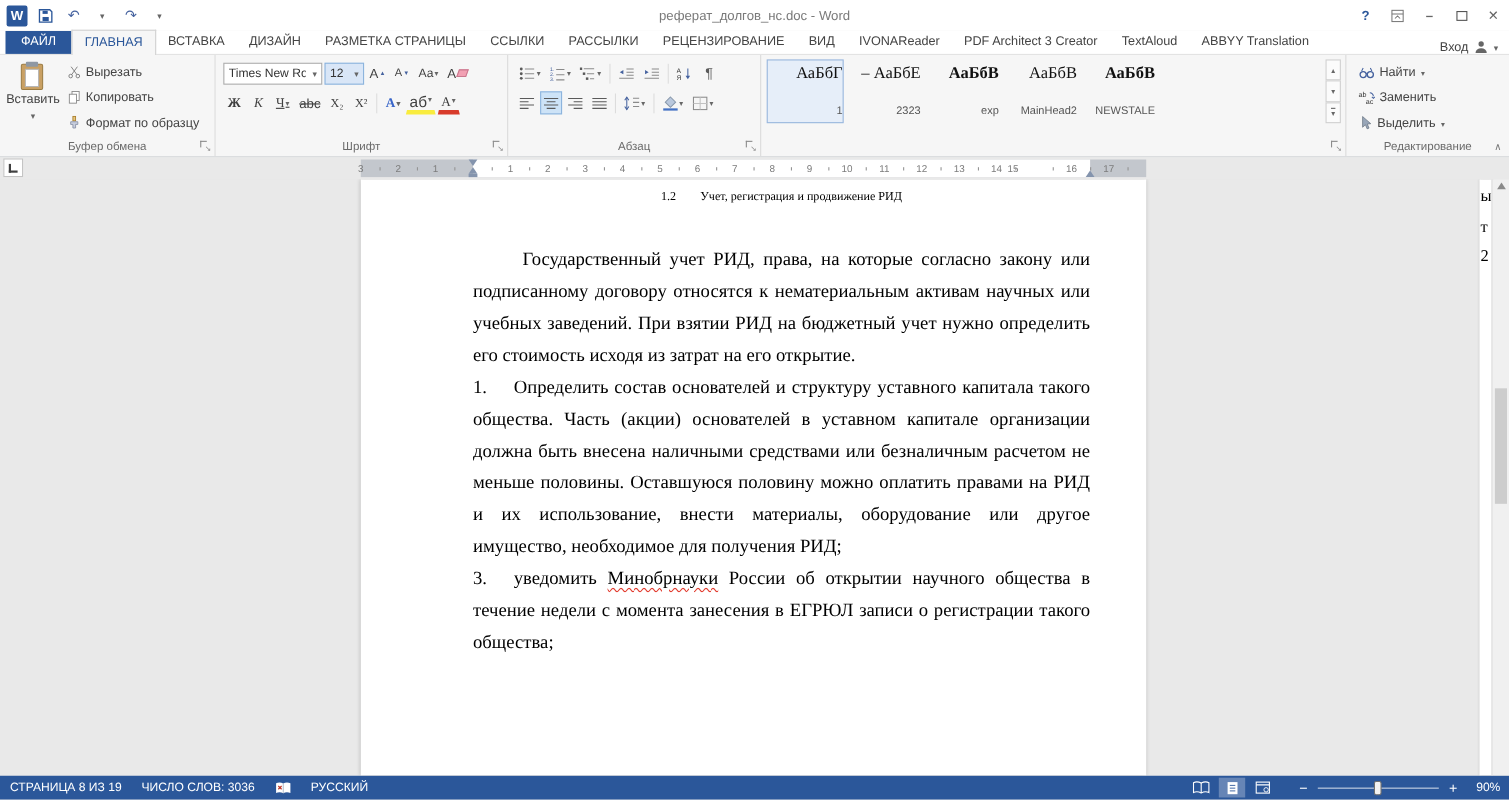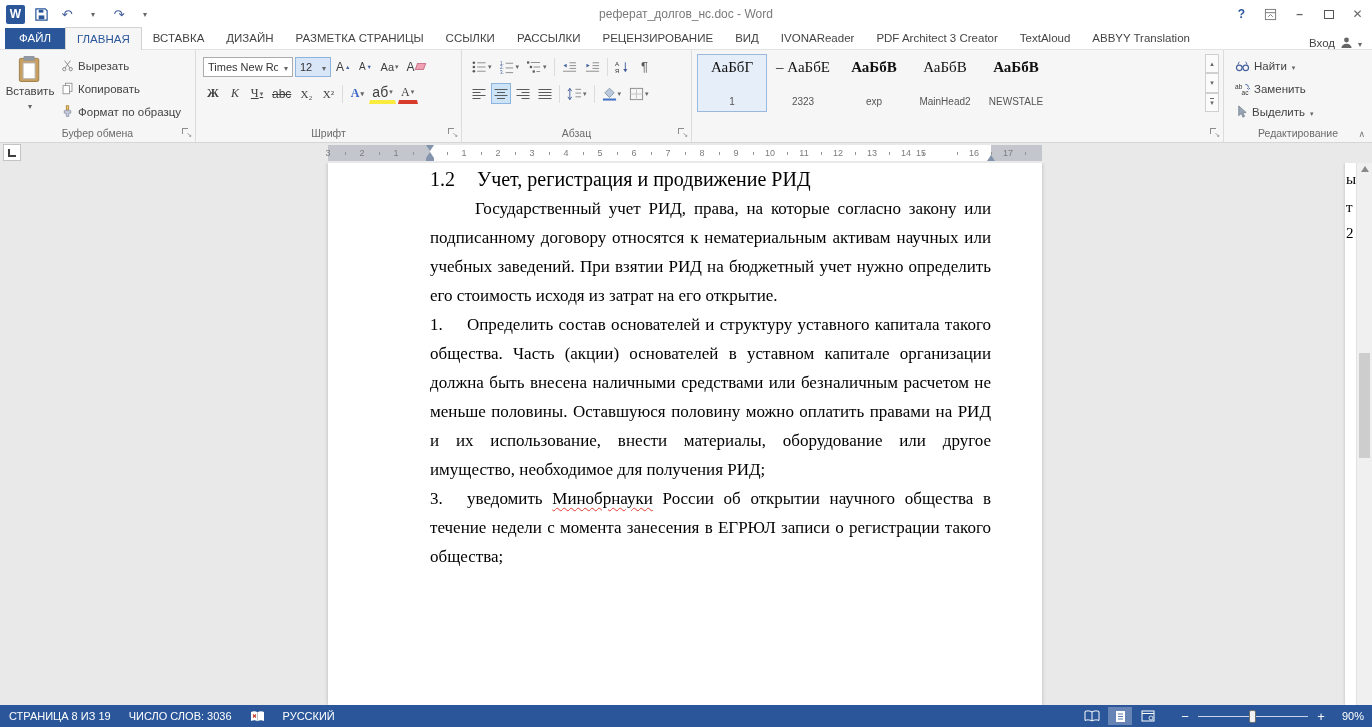--- a/index.html
+++ b/index.html
@@ -61,21 +61,21 @@
   .g-effects{color:#3a66c9;font-weight:bold;font-family:"Liberation Serif",serif}
   .g-highlight{font-size:14px;border-bottom:4px solid #f9ec3e;line-height:12px}
   .g-fontcolor{font-family:"Liberation Serif",serif;border-bottom:4px solid #d83b2b;line-height:13px}
   .combo{display:flex;align-items:center;height:20px;background:#fff;border:1px solid #ababab;font-size:11px;color:#333;padding:0 2px 0 4px}
   .combo .cval{overflow:hidden;white-space:nowrap;display:inline-block}
   .combo .ccaret{margin-left:auto}
   .combo .ccaret::before{content:"\25BE";font-size:8px;color:#666;padding:0 2px}
   .combo.size{background:#d9e6f7;border-color:#8db4dd}
   
   .gallery{position:absolute;left:5px;top:4px;display:flex}
-  .style-item{width:70px;height:58px;margin-right:1px;border:1px solid transparent;display:flex;flex-direction:column;align-items:center;justify-content:center;gap:20px;background:transparent}
+  .style-item{width:70px;height:58px;margin-right:1px;border:1px solid transparent;display:flex;flex-direction:column;align-items:flex-end;justify-content:center;gap:20px;background:transparent}
   .style-item.selected{background:#e6eef9;border-color:#9ab7dd}
   .style-preview{font-family:"Liberation Serif","DejaVu Serif",serif;font-size:15px;color:#111;white-space:nowrap}
   .style-preview.bold{font-weight:bold}
   .style-preview.big{font-size:18px}
   .style-name{font-size:10px;color:#555}
   .gal-rail{position:absolute;right:4px;top:4px;width:14px;height:58px;display:flex;flex-direction:column}
   .gal-btn{flex:1;border:1px solid #d0d0d0;background:#fbfbfb;display:flex;align-items:center;justify-content:center;font-size:7px;color:#666}
   .gal-up::before{content:"\25B4"}
   .gal-down::before{content:"\25BE"}
   .gal-more::before{content:"\25BE";border-top:1px solid #666;padding-top:0px}
@@ -92,21 +92,21 @@
   .rtick{position:absolute;top:7px;width:1px;height:3px;background:#949494}
   .mk{position:absolute;width:0;height:0}
   .mk-first{left:98px;top:0;border-left:4px solid transparent;border-right:4px solid transparent;border-top:6px solid #8494ad}
   .mk-hang{left:98px;bottom:3px;border-left:4px solid transparent;border-right:4px solid transparent;border-bottom:6px solid #8494ad}
   .mk-box{position:absolute;left:98px;bottom:0;width:8px;height:3px;background:#8494ad}
   .mk-right{left:659px;bottom:0;border-left:4px solid transparent;border-right:4px solid transparent;border-bottom:6px solid #8494ad}
 
   
   .docarea{position:relative;height:542px;background:#e9e9e9;overflow:hidden}
   .page{position:absolute;left:328px;top:0;width:714px;height:100%;background:#fff;box-shadow:0 0 4px rgba(0,0,0,.22);padding:2px 51px 0 102px;font-family:"Liberation Serif","DejaVu Serif",serif;color:#000}
-  .heading{font-size:20px;line-height:29px;}
+  .heading{font-size:11px;line-height:29px;text-align:center;margin-bottom:27px}
   .htab{display:inline-block;width:22px}
   .p-body{font-size:17px;line-height:29px;text-align:justify}
   .p-ind{text-indent:45px}
   .lnum{display:inline-block;width:37px}
   .misspell{text-decoration:underline wavy #e23b2e;text-decoration-thickness:1px;text-underline-offset:3px}
   .page-sliver{position:absolute;right:16px;top:0;width:11px;height:100%;background:#fff;box-shadow:0 0 3px rgba(0,0,0,.2);font-family:"Liberation Serif",serif;font-size:15px;color:#000;overflow:hidden}
   .frag{position:absolute;left:1px}
   .scrollbar{position:absolute;right:0;top:0;width:16px;height:100%;background:#f0f0f0;border-left:1px solid #e2e2e2}
   .sb-up{position:absolute;top:3px;left:4px;width:0;height:0;border-left:4px solid transparent;border-right:4px solid transparent;border-bottom:6px solid #8a8a8a}
   .sb-thumb{position:absolute;top:190px;left:2px;width:11px;height:105px;background:#cdcdcd}

